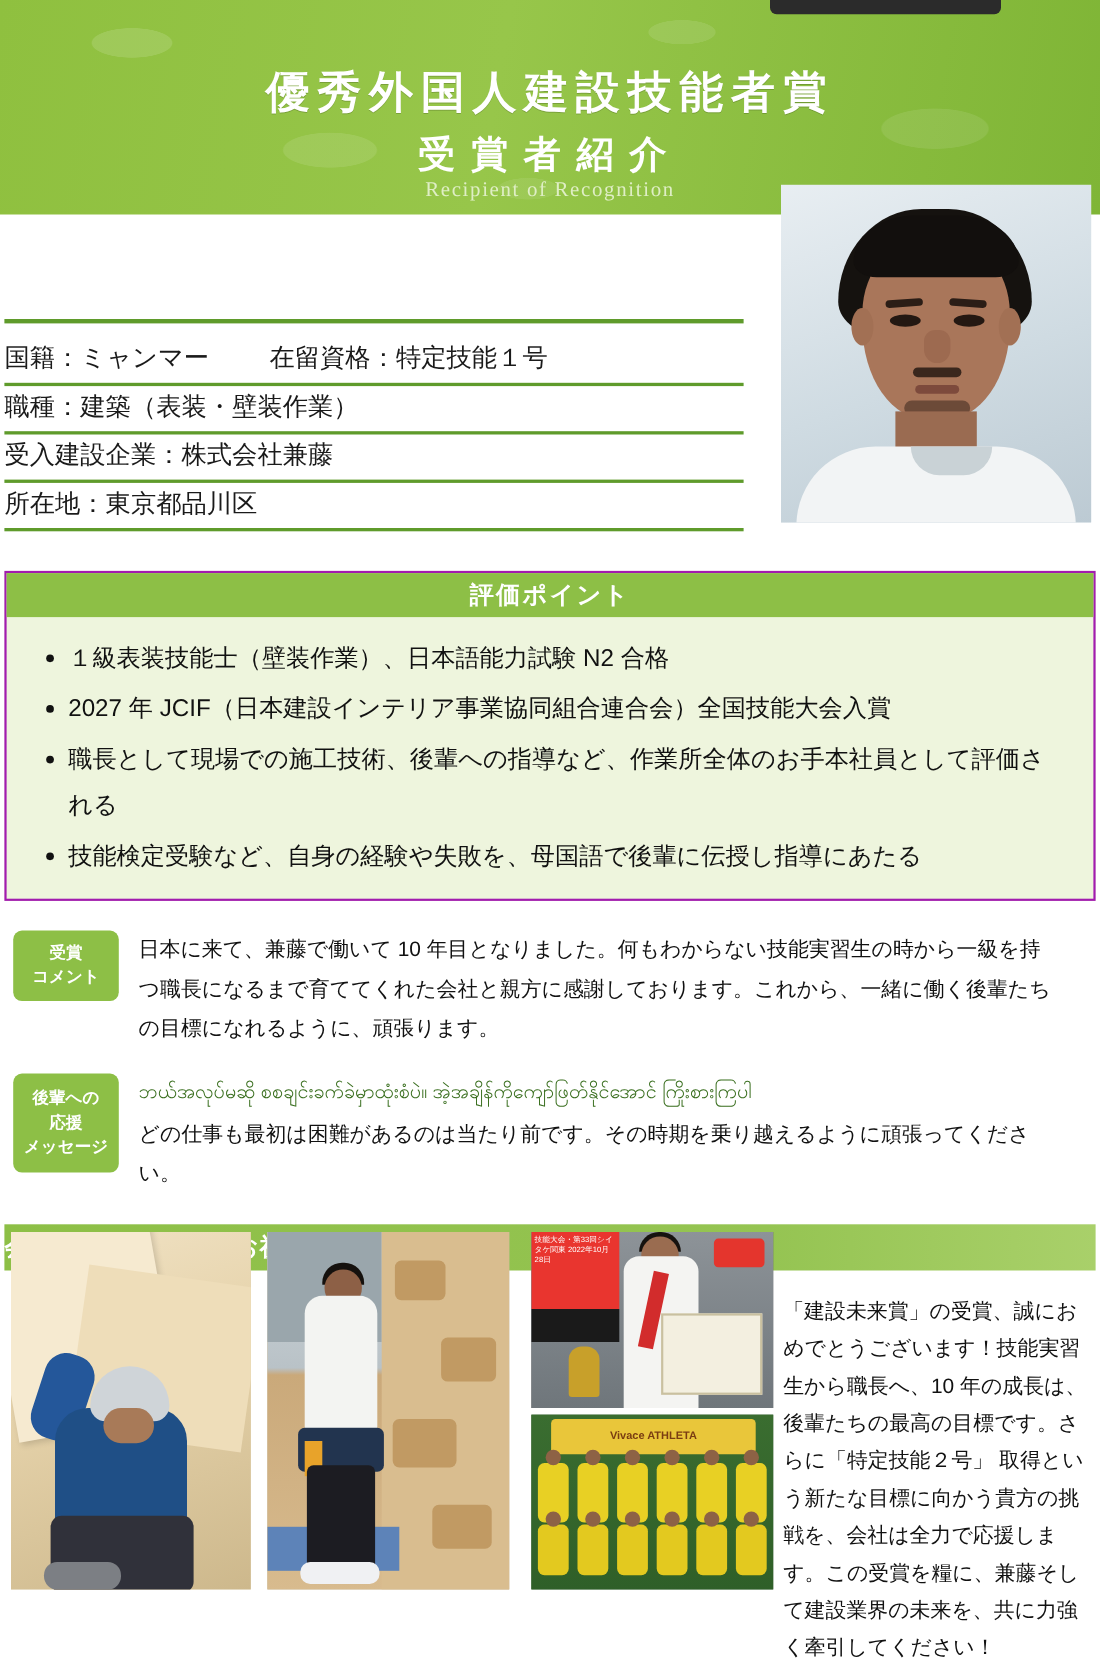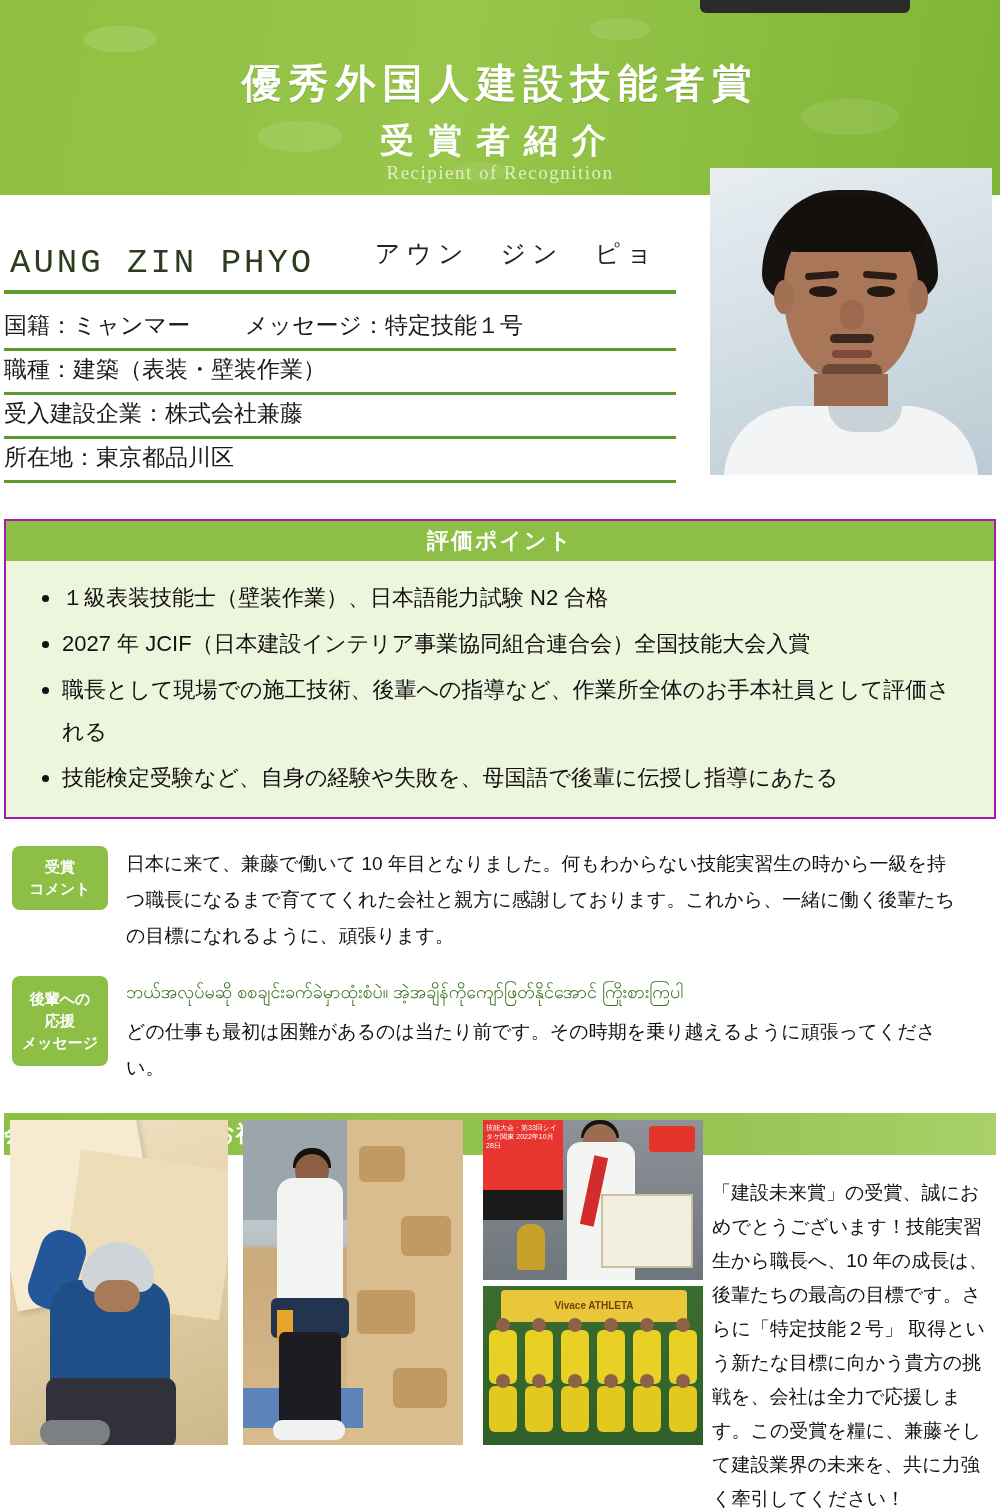--- a/index.html
+++ b/index.html
@@ -235,31 +235,27 @@
     <div class="eye-l"></div>
     <div class="eye-r"></div>
     <div class="nose"></div>
     <div class="mous"></div>
     <div class="mouth"></div>
     <div class="chin"></div>
     <div class="neck"></div>
     <div class="shirt"></div>
   </div>
 
-  <div class="name-row">
-    <span class="name-en">AUNG ZIN PHYO</span>
-    <span class="name-jp">アウン　ジン　ピョ</span>
-  </div>
   <div class="name-rule"></div>
 
   <div class="info">
     <div class="line">
       <span>国籍：ミャンマー</span>
       <span class="gap"></span>
-      <span>メッセージ：特定技能１号</span>
+      <span>在留資格：特定技能１号</span>
     </div>
     <div class="rule"></div>
     <div class="line">職種：建築（表装・壁装作業）</div>
     <div class="rule"></div>
     <div class="line">受入建設企業：株式会社兼藤</div>
     <div class="rule"></div>
     <div class="line">所在地：東京都品川区</div>
     <div class="rule"></div>
   </div>
 </div>

